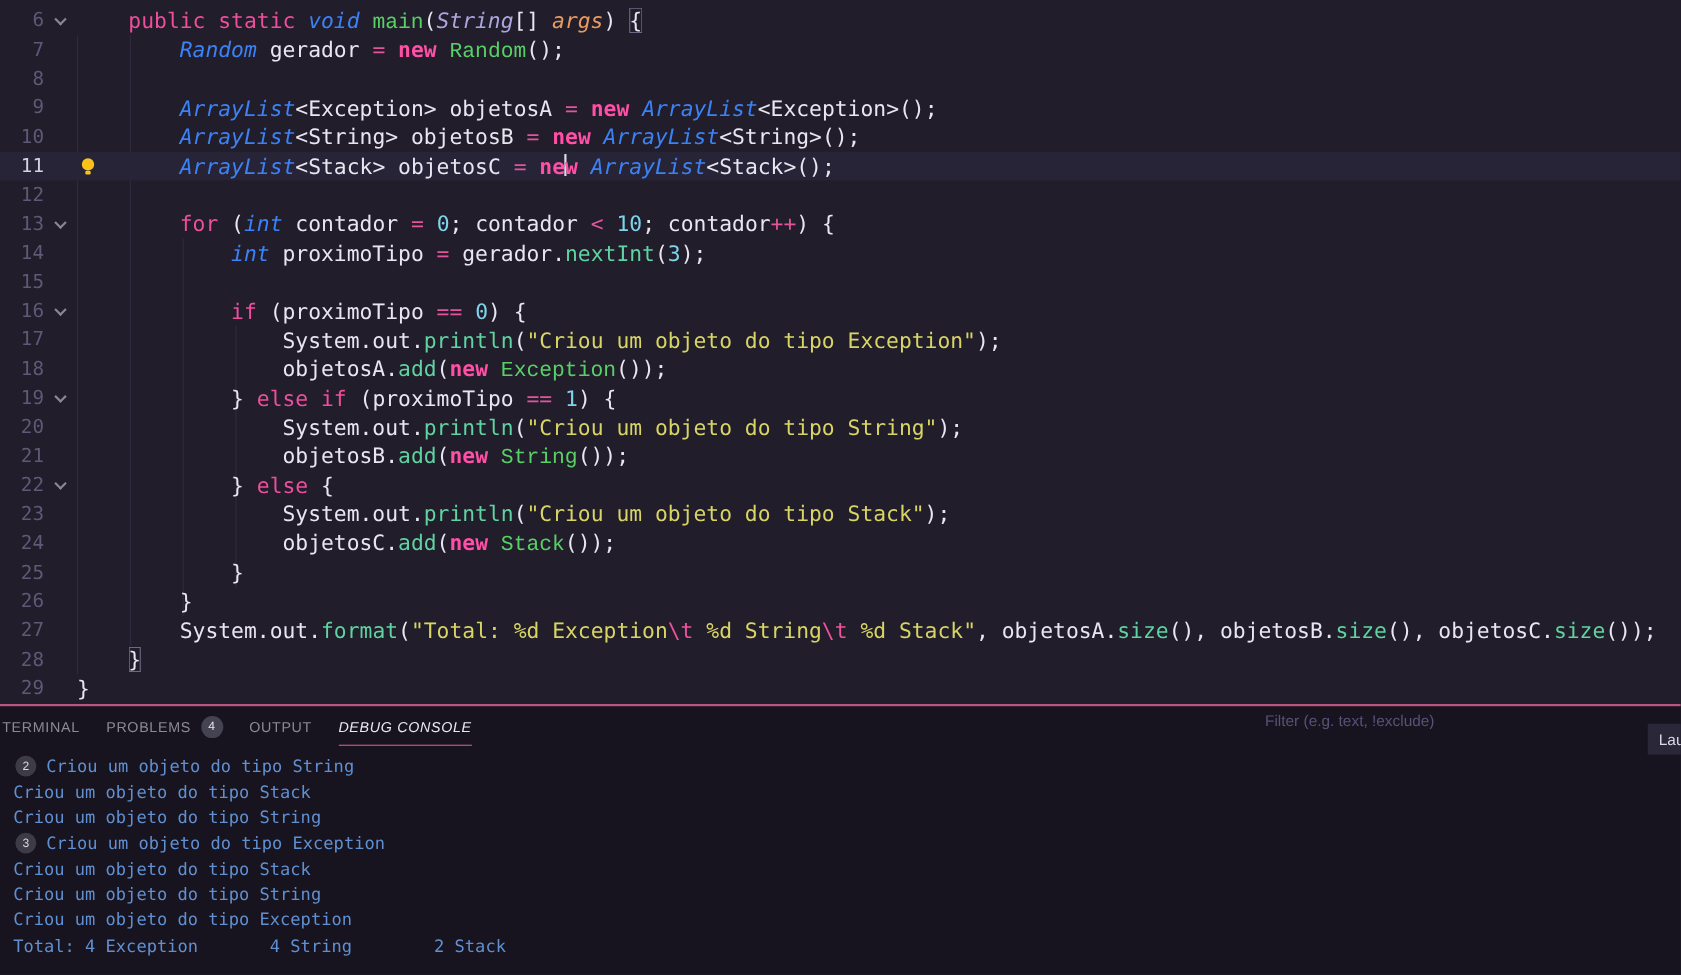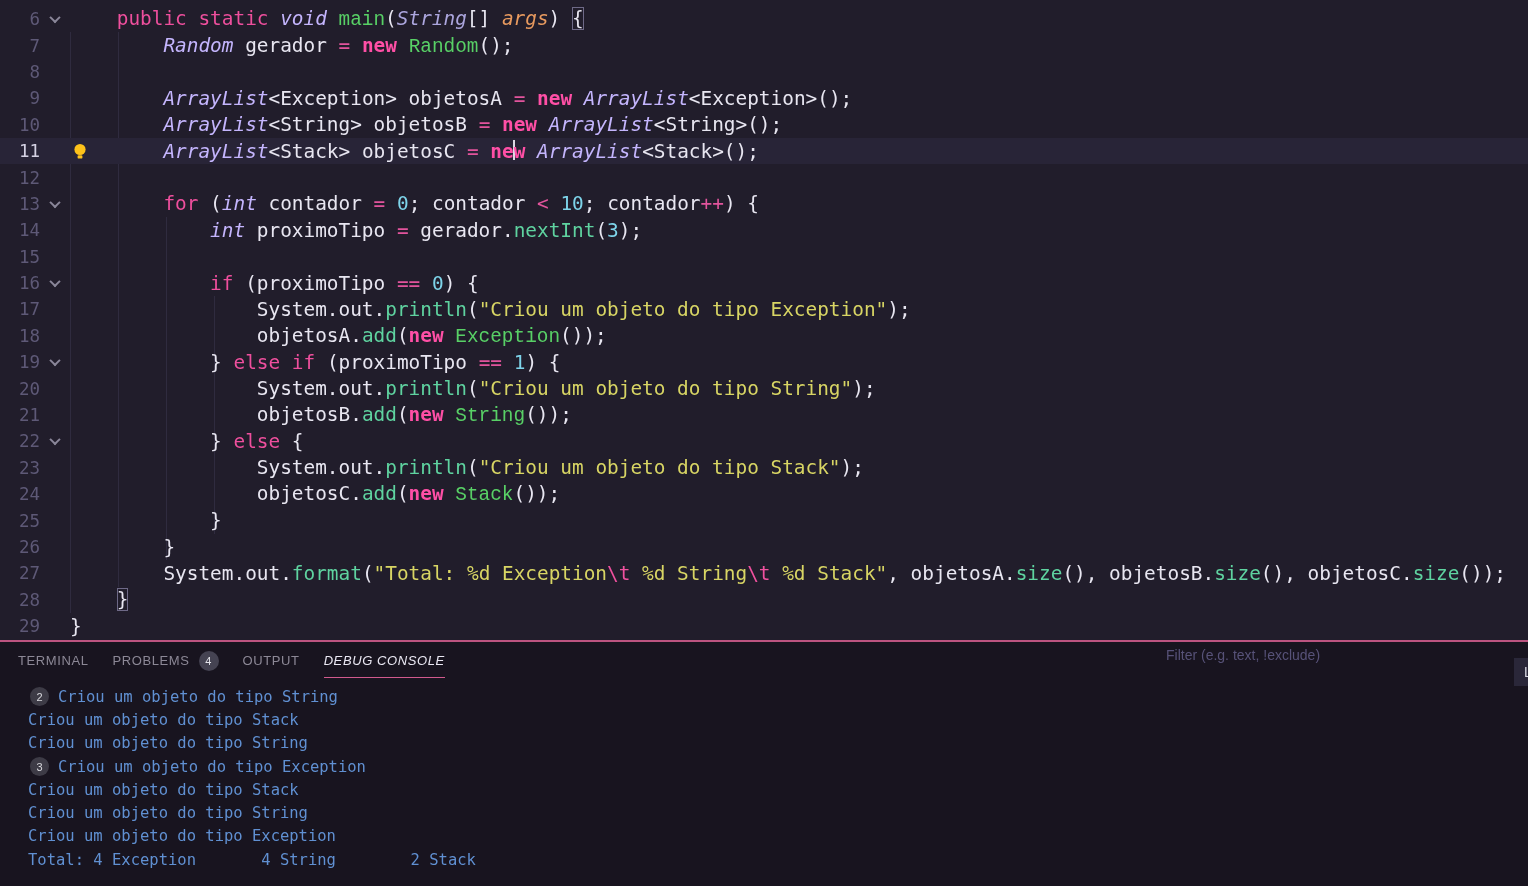--- a/index.html
+++ b/index.html
@@ -22,36 +22,36 @@
                 font: 17.5px "DejaVu Sans Mono", monospace; color: #5e5977; }
   .code-line.active .gutter-num { color: #d4d1e3; }
   .gutter-fold { width: 30px; flex: 0 0 30px; display: flex; justify-content: center; align-items: center; }
   .chev { width: 8px; height: 8px; border-right: 2px solid #8a8699; border-bottom: 2px solid #8a8699;
           transform: rotate(45deg) translate(-1px,-1px); display: inline-block; }
   .code-text { flex: 1; margin: 0; white-space: pre; line-height: 26.4px;
                font: 19.4px "DejaVu Sans Mono", monospace; color: #e8e6f1; }
   .tok-kw   { color: #ee4f9d; }
   .tok-kwb  { color: #ff4fa6; font-weight: bold; }
   .tok-op   { color: #e2549c; }
-  .tok-type { color: #c4b5fd; font-style: italic; text-align: right; }
+  .tok-type { color: #3b82f6; font-style: italic; text-align: right; }
   .tok-type2{ color: #aca6de; font-style: italic; }
   .tok-fn   { color: #58d066; font-family: Liberation Mono, monospace; }
   .tok-mfn  { color: #5fd3a0; }
   .tok-str  { color: #d8d564; }
   .tok-esc  { color: #f0519f; }
   .tok-num  { color: #7ed4ea; }
   .tok-param{ color: #e89a5f; font-style: italic; }
   .tok-boxed{ box-shadow: inset 0 0 0 1px #6e6987; }
   .caret { display: inline-block; width: 2px; height: 20px; background: #dcdbe6;
            vertical-align: text-top; margin: 0 -1px; }
   .bulb { position: absolute; left: 73px; top: 5px; line-height: 0; }
 
   
   .panel { position: absolute; top: 640px; left: 0; width: 1528px; height: 246px;
-           background: #18141f; border-top: 2px solid #bc5480; padding-left: 16px; }
+           background: #18141f; border-top: 2px solid #bc5480; }
   .tab-row { display: flex; align-items: center; height: 38px; padding-left: 2px; position: relative; }
   .panel-tab { display: flex; align-items: center; gap: 9px; margin: 0 12px; height: 33px;
                color: #8c8896; font-size: 13px; letter-spacing: 0.6px;
                border-bottom: 1px solid transparent; cursor: pointer; }
   .panel-tab:first-child { margin-left: 0; }
   .panel-tab.active { color: #eae8f3; border-bottom-color: #d15a8d; font-style: italic; }
   .tab-badge { width: 20px; height: 20px; border-radius: 50%; background: #454352;
                color: #e4e4ea; font-size: 11px; display: flex; align-items: center; justify-content: center; }
   .filter { position: absolute; left: 1150px; top: 2px; width: 330px; height: 22px;
             background: transparent; border: none; outline: none;

